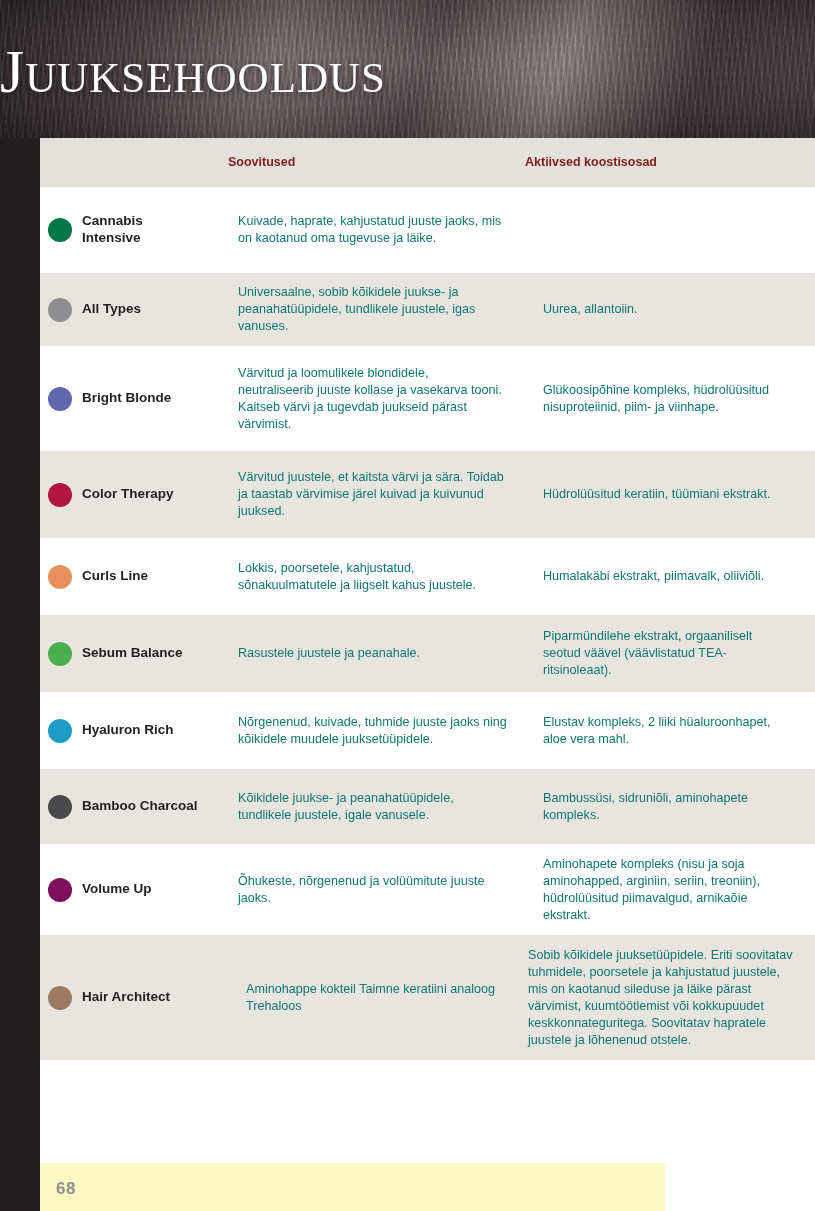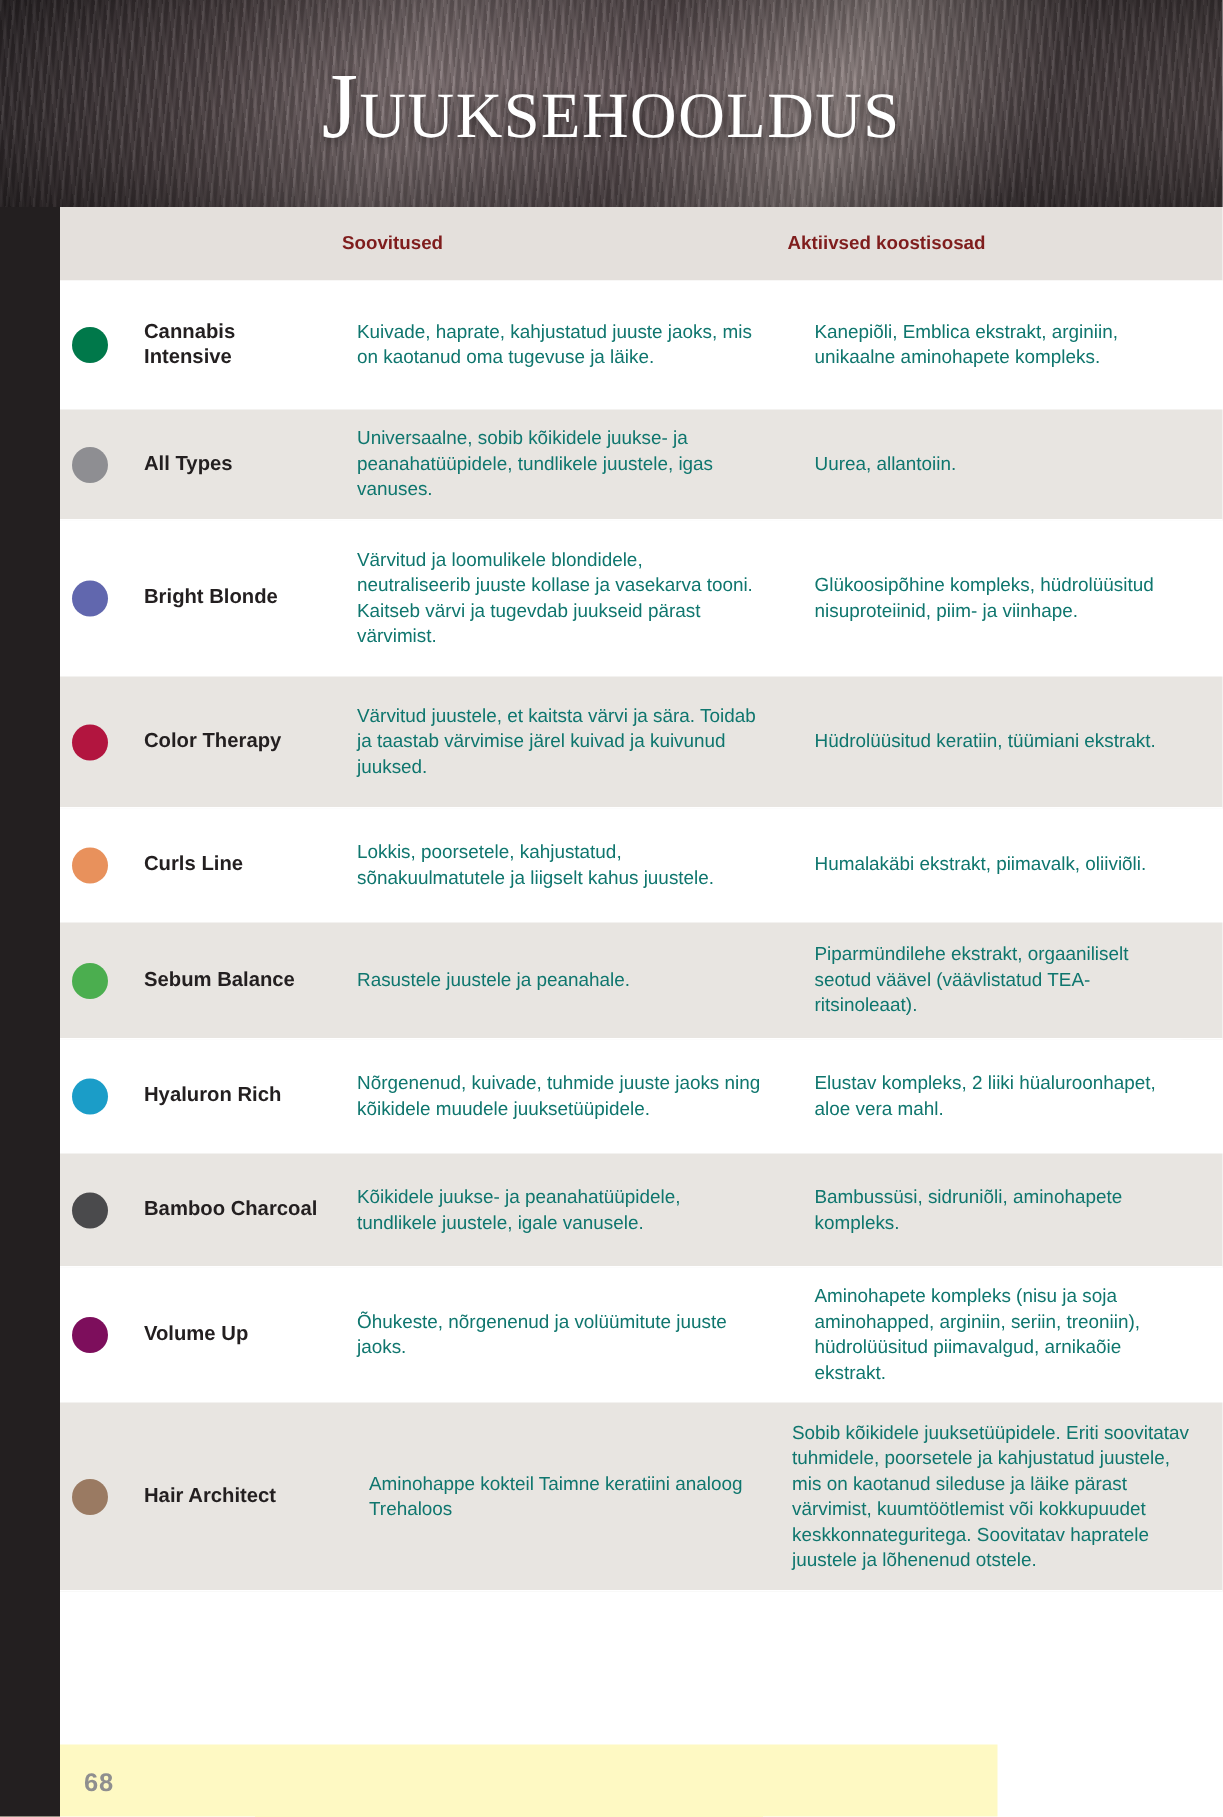--- a/index.html
+++ b/index.html
@@ -43,21 +43,21 @@
   }
   .hero-vignette {
     position: absolute;
     inset: 0;
     background: radial-gradient(ellipse at 50% 45%, rgba(0,0,0,0.05) 0%, rgba(0,0,0,0.35) 70%, rgba(0,0,0,0.55) 100%);
   }
   .hero-title {
     position: absolute;
     left: 0; right: 0;
     top: 40px;
-    text-align: center;
+    text-align: left;
     font-family: "Liberation Serif", serif;
     color: #ffffff;
     font-size: 62px;
     line-height: 1;
     letter-spacing: 1px;
     font-variant: small-caps;
     text-shadow: 0 2px 7px rgba(0,0,0,0.5);
   }
 
   
@@ -102,21 +102,21 @@
     align-items: stretch;
     border-bottom: 1px solid #ffffff;
   }
   .row.alt { background: #e8e5e1; }
   .row.plain { background: #ffffff; }
 
   .cell-series {
     display: flex;
     align-items: center;
     padding-left: 48px;
-    gap: 24px;
+    gap: 10px;
   }
   .dot {
     width: 24px;
     height: 24px;
     border-radius: 50%;
     flex: 0 0 24px;
   }
   .series-name {
     font-size: 13.5px;
     font-weight: bold;
@@ -183,21 +183,20 @@
     <div class="th col-b">Soovitused</div>
     <div class="th col-c">Aktiivsed koostisosad</div>
   </div>
 
   <div class="row plain r0">
     <div class="cell-series col-a">
       <span class="dot" style="background: rgb(0, 120, 74);"></span>
       <span class="series-name">Cannabis Intensive</span>
     </div>
     <div class="cell-text col-b">Kuivade, haprate, kahjustatud juuste jaoks, mis on kaotanud oma tugevuse ja läike.</div>
-    <div class="cell-text col-c">Kanepiõli, Emblica ekstrakt, arginiin, unikaalne aminohapete kompleks.</div>
   </div>
 
   <div class="row alt r1">
     <div class="cell-series col-a">
       <span class="dot" style="background: rgb(142, 142, 146);"></span>
       <span class="series-name">All Types</span>
     </div>
     <div class="cell-text col-b">Universaalne, sobib kõikidele juukse- ja peanahatüüpidele, tundlikele juustele, igas vanuses.</div>
     <div class="cell-text col-c">Uurea, allantoiin.</div>
   </div>

